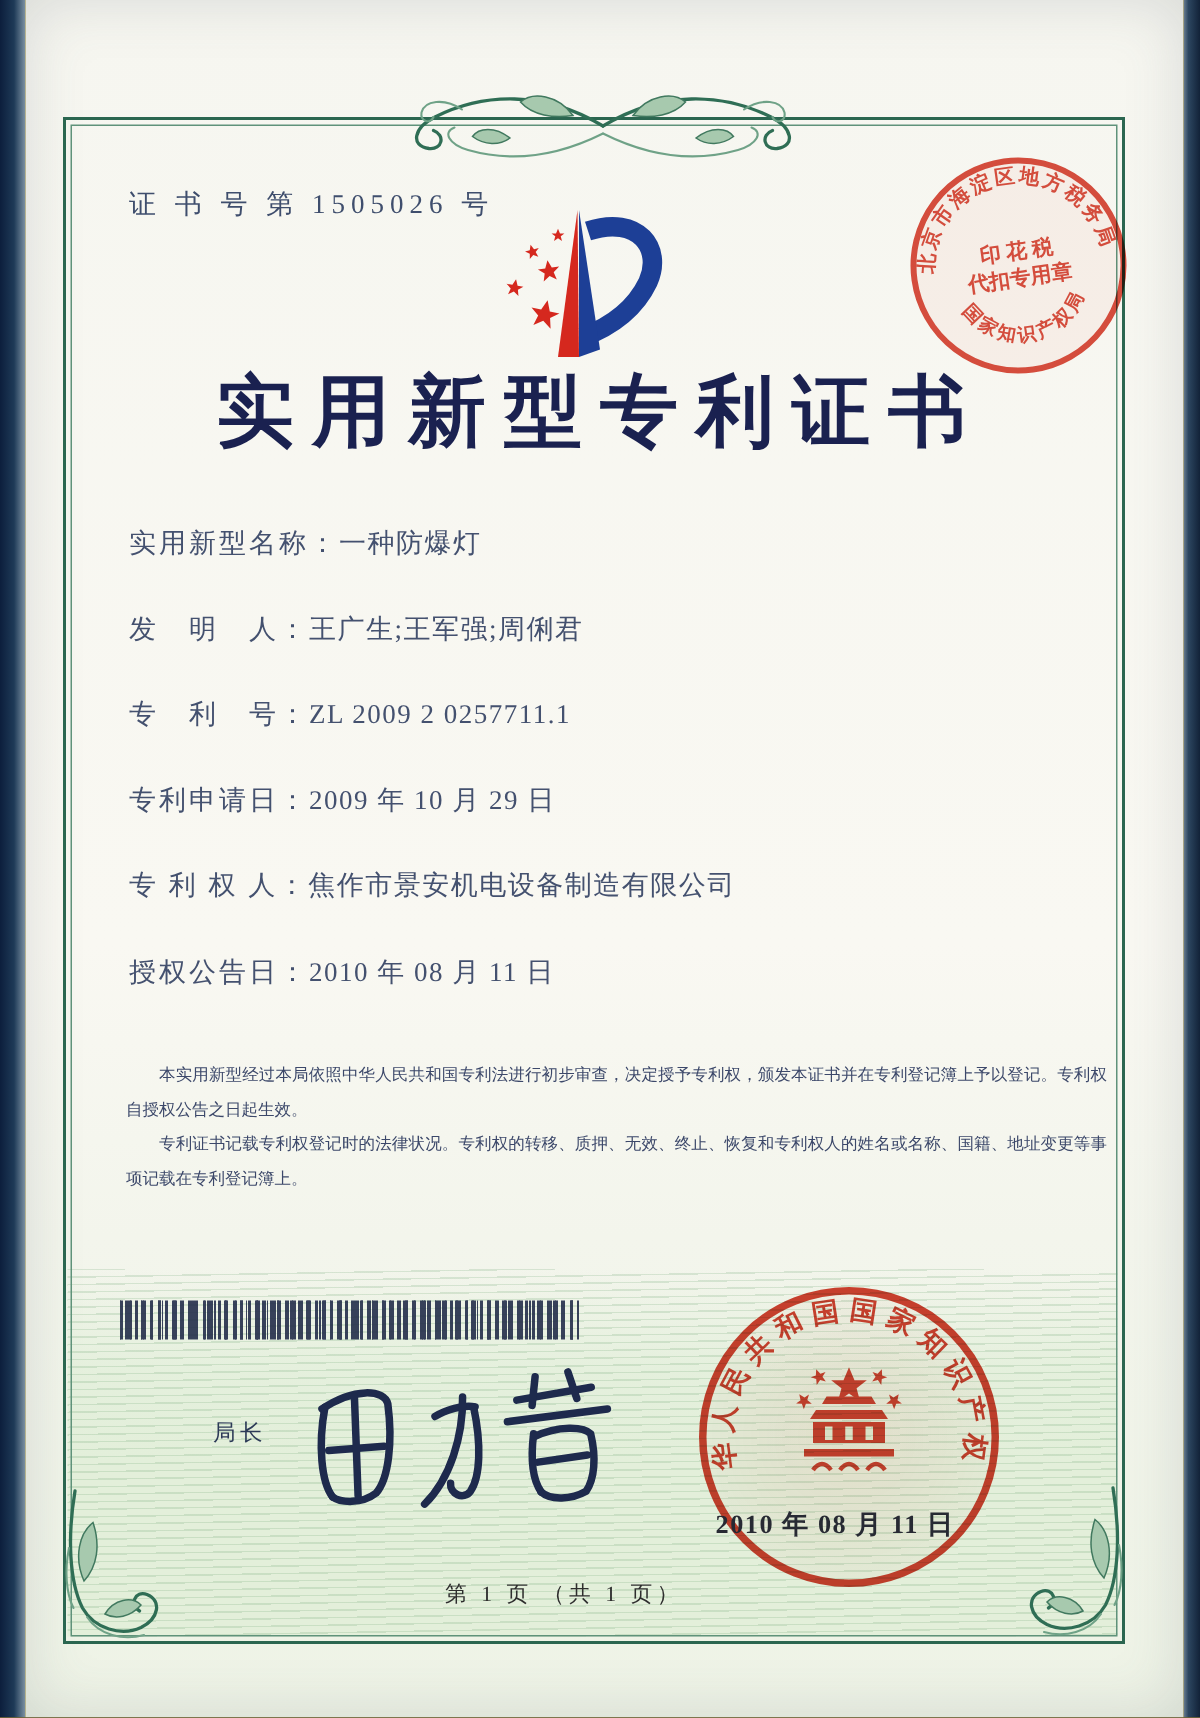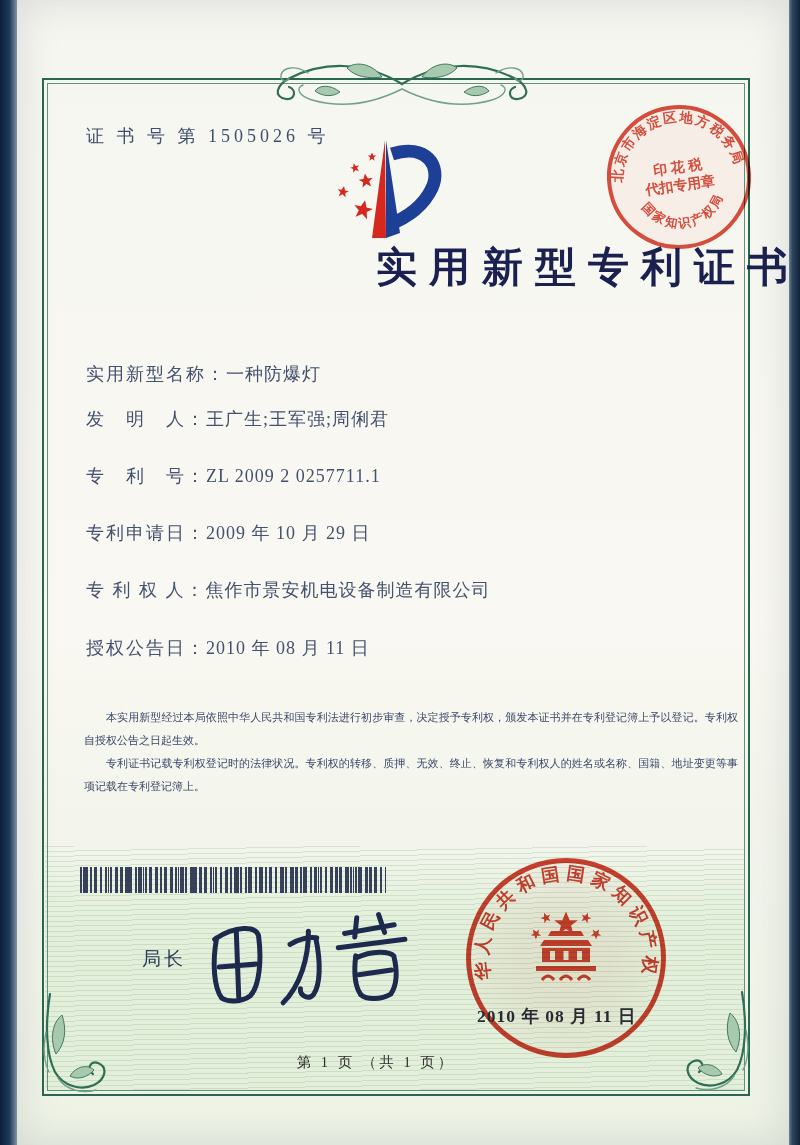--- a/index.html
+++ b/index.html
@@ -25,38 +25,38 @@
   .ornament{position:absolute;pointer-events:none;}
   .orn-stroke{stroke:#2f6e55;fill:none;stroke-width:2.2;stroke-linecap:round;}
   .orn-stroke2{stroke:#6fa287;fill:none;stroke-width:1.4;stroke-linecap:round;}
   .orn-leaf{fill:#a7c9ae;stroke:#41795f;stroke-width:1;}
   
   .cert-no{position:absolute;left:86px;top:124px;font-size:18px;letter-spacing:4px;
            color:#3f4e6d;}
   .logo{position:absolute;left:322px;top:136px;width:150px;height:110px;}
   .tax-stamp{position:absolute;left:604px;top:102px;width:150px;height:150px;
              transform:rotate(-8deg);mix-blend-mode:multiply;opacity:.92;}
-  .title{position:absolute;left:0;width:100%;top:240px;text-align:right;
-         font-size:41px;font-weight:700;letter-spacing:12px;color:#1a2150;}
+  .title{position:absolute;left:0;width:100%;top:240px;text-align:center;
+         font-size:52px;font-weight:700;letter-spacing:12px;color:#1a2150;}
   
   .fields{position:absolute;left:86px;top:350px;width:640px;font-size:18px;color:#44516f;}
   .field-row{position:absolute;left:0;white-space:nowrap;letter-spacing:1px;}
   .field-row .lbl{letter-spacing:2px;}
   
   .paras{position:absolute;left:84px;top:706px;width:654px;font-size:11px;
          line-height:23px;color:#3c486a;text-align:justify;}
   .paras p{margin:0;text-indent:2em;}
   
   .barcode{position:absolute;left:80px;top:867px;width:306px;height:26px;opacity:.88;
      background:
       repeating-linear-gradient(90deg,#1f2947 0 2px,rgba(0,0,0,0) 2px 5px),
       repeating-linear-gradient(90deg,#1f2947 0 1px,rgba(0,0,0,0) 1px 7px),
       repeating-linear-gradient(90deg,rgba(0,0,0,0) 0 3px,#1f2947 3px 5px,rgba(0,0,0,0) 5px 11px);}
   
-  .director-label{position:absolute;left:142px;top:946px;font-size:19px;color:#2c3a57;
+  .director-label{position:absolute;left:142px;top:946px;font-size:15px;color:#2c3a57;
                   letter-spacing:3px;font-family:Liberation Mono, monospace;}
   .signature{position:absolute;left:198px;top:903px;width:235px;height:118px;transform:rotate(-3deg);}
   .sig-stroke{stroke:#1e2a4d;stroke-width:5;fill:none;stroke-linecap:round;stroke-linejoin:round;}
   
   .grant-seal{position:absolute;left:466px;top:858px;width:200px;height:200px;
               mix-blend-mode:multiply;opacity:.95;}
   .seal-ring{position:absolute;inset:0;border-radius:50%;border:5px solid #d23826;
              background:radial-gradient(circle,rgba(216,66,46,.10),rgba(216,66,46,.03) 70%);}
   .seal-red{fill:#d23826;}
   .grant-date{position:absolute;left:477px;top:1004px;font-size:17.5px;font-weight:700;
@@ -127,21 +127,21 @@
     <text font-size="12.5" font-weight="700" fill="#d8402f" letter-spacing="2">
       <textPath href="#taxBot" startOffset="50%" text-anchor="middle">国家知识产权局</textPath>
     </text>
     <text x="75" y="70" text-anchor="middle" font-size="14" font-weight="700" fill="#d8402f">印 花 税</text>
     <text x="75" y="88" text-anchor="middle" font-size="14" font-weight="700" fill="#d8402f">代扣专用章</text>
   </svg>
 
   <div class="title">实用新型专利证书</div>
 
   <div class="fields">
-    <div class="field-row" style="top:12px;">
+    <div class="field-row" style="top:0;">
       <span class="lbl">实用新型名称：</span><span>一种防爆灯</span>
     </div>
     <div class="field-row" style="top:57px;">
       <span class="lbl">发　明　人：</span><span>王广生;王军强;周俐君</span>
     </div>
     <div class="field-row" style="top:114px;">
       <span class="lbl">专　利　号：</span><span>ZL 2009 2 0257711.1</span>
     </div>
     <div class="field-row" style="top:171px;">
       <span class="lbl">专利申请日：</span><span>2009 年 10 月 29 日</span>

